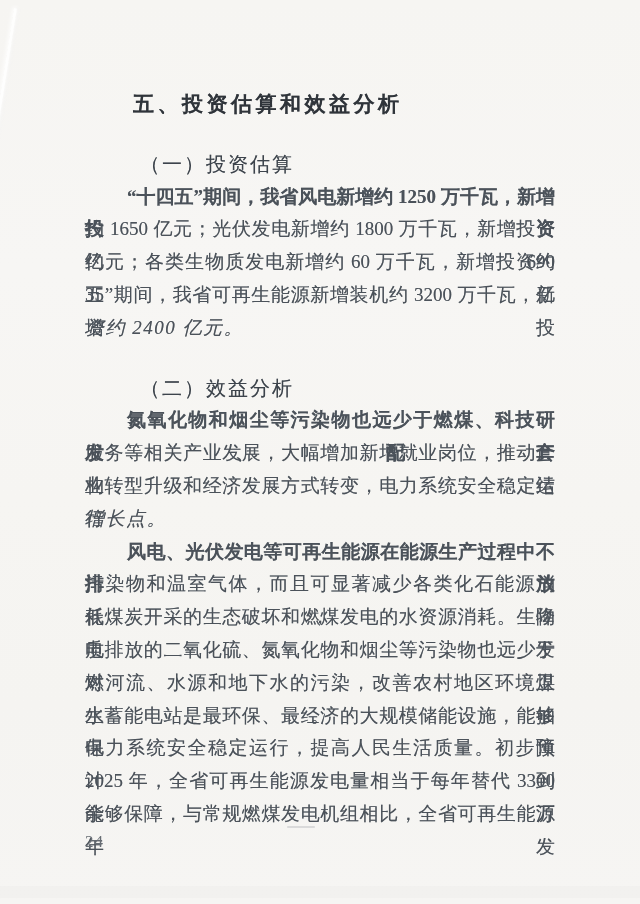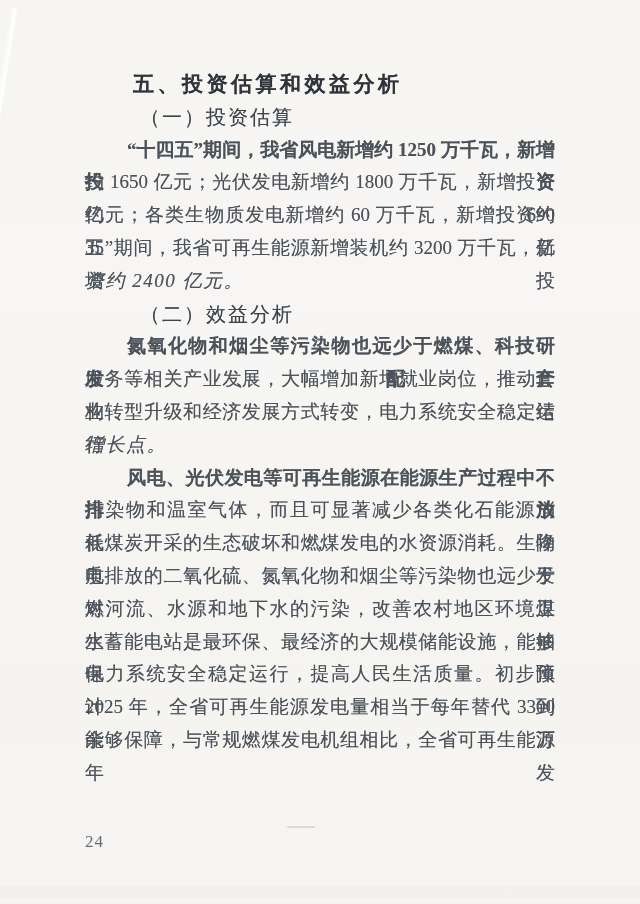--- a/index.html
+++ b/index.html
@@ -28,21 +28,21 @@
     box-shadow:0 0 4px 1px rgba(255,255,255,0.9), 2px 0 3px rgba(90,95,100,0.05);
     transform:rotate(9deg);
     transform-origin:top left;
   }
   
   .scan-band{
     position:absolute;left:0;right:0;bottom:6px;height:12px;
     background:rgba(70,72,80,0.025);
   }
   .text-column{
-    position:absolute;left:85px;top:68px;width:470px;
+    position:absolute;left:85px;top:88px;width:470px;
   }
   .row{
     height:32.8px;
     line-height:32.8px;
     font-size:19px;
     color:var(--ink);
     text-shadow:0 0 0.5px rgba(75,82,90,0.55);
     overflow:visible;
   }
   .row-first,.row-mid{
@@ -59,20 +59,21 @@
     letter-spacing:3.5px;
     color:var(--heading-ink);
     padding-left:48px;
     text-shadow:0 0 0.5px rgba(47,52,58,0.6);
   }
   .row-h2{
     padding-left:55px;
     letter-spacing:2px;
     font-size:20px;
     color:var(--sub-ink);
+    margin-top:27px;
   }
   .page-number{
     position:absolute;
     left:85px;width:470px;
     top:832px;
     text-align:left;
     font-size:17px;
     letter-spacing:1px;
     color:var(--muted);
   }

